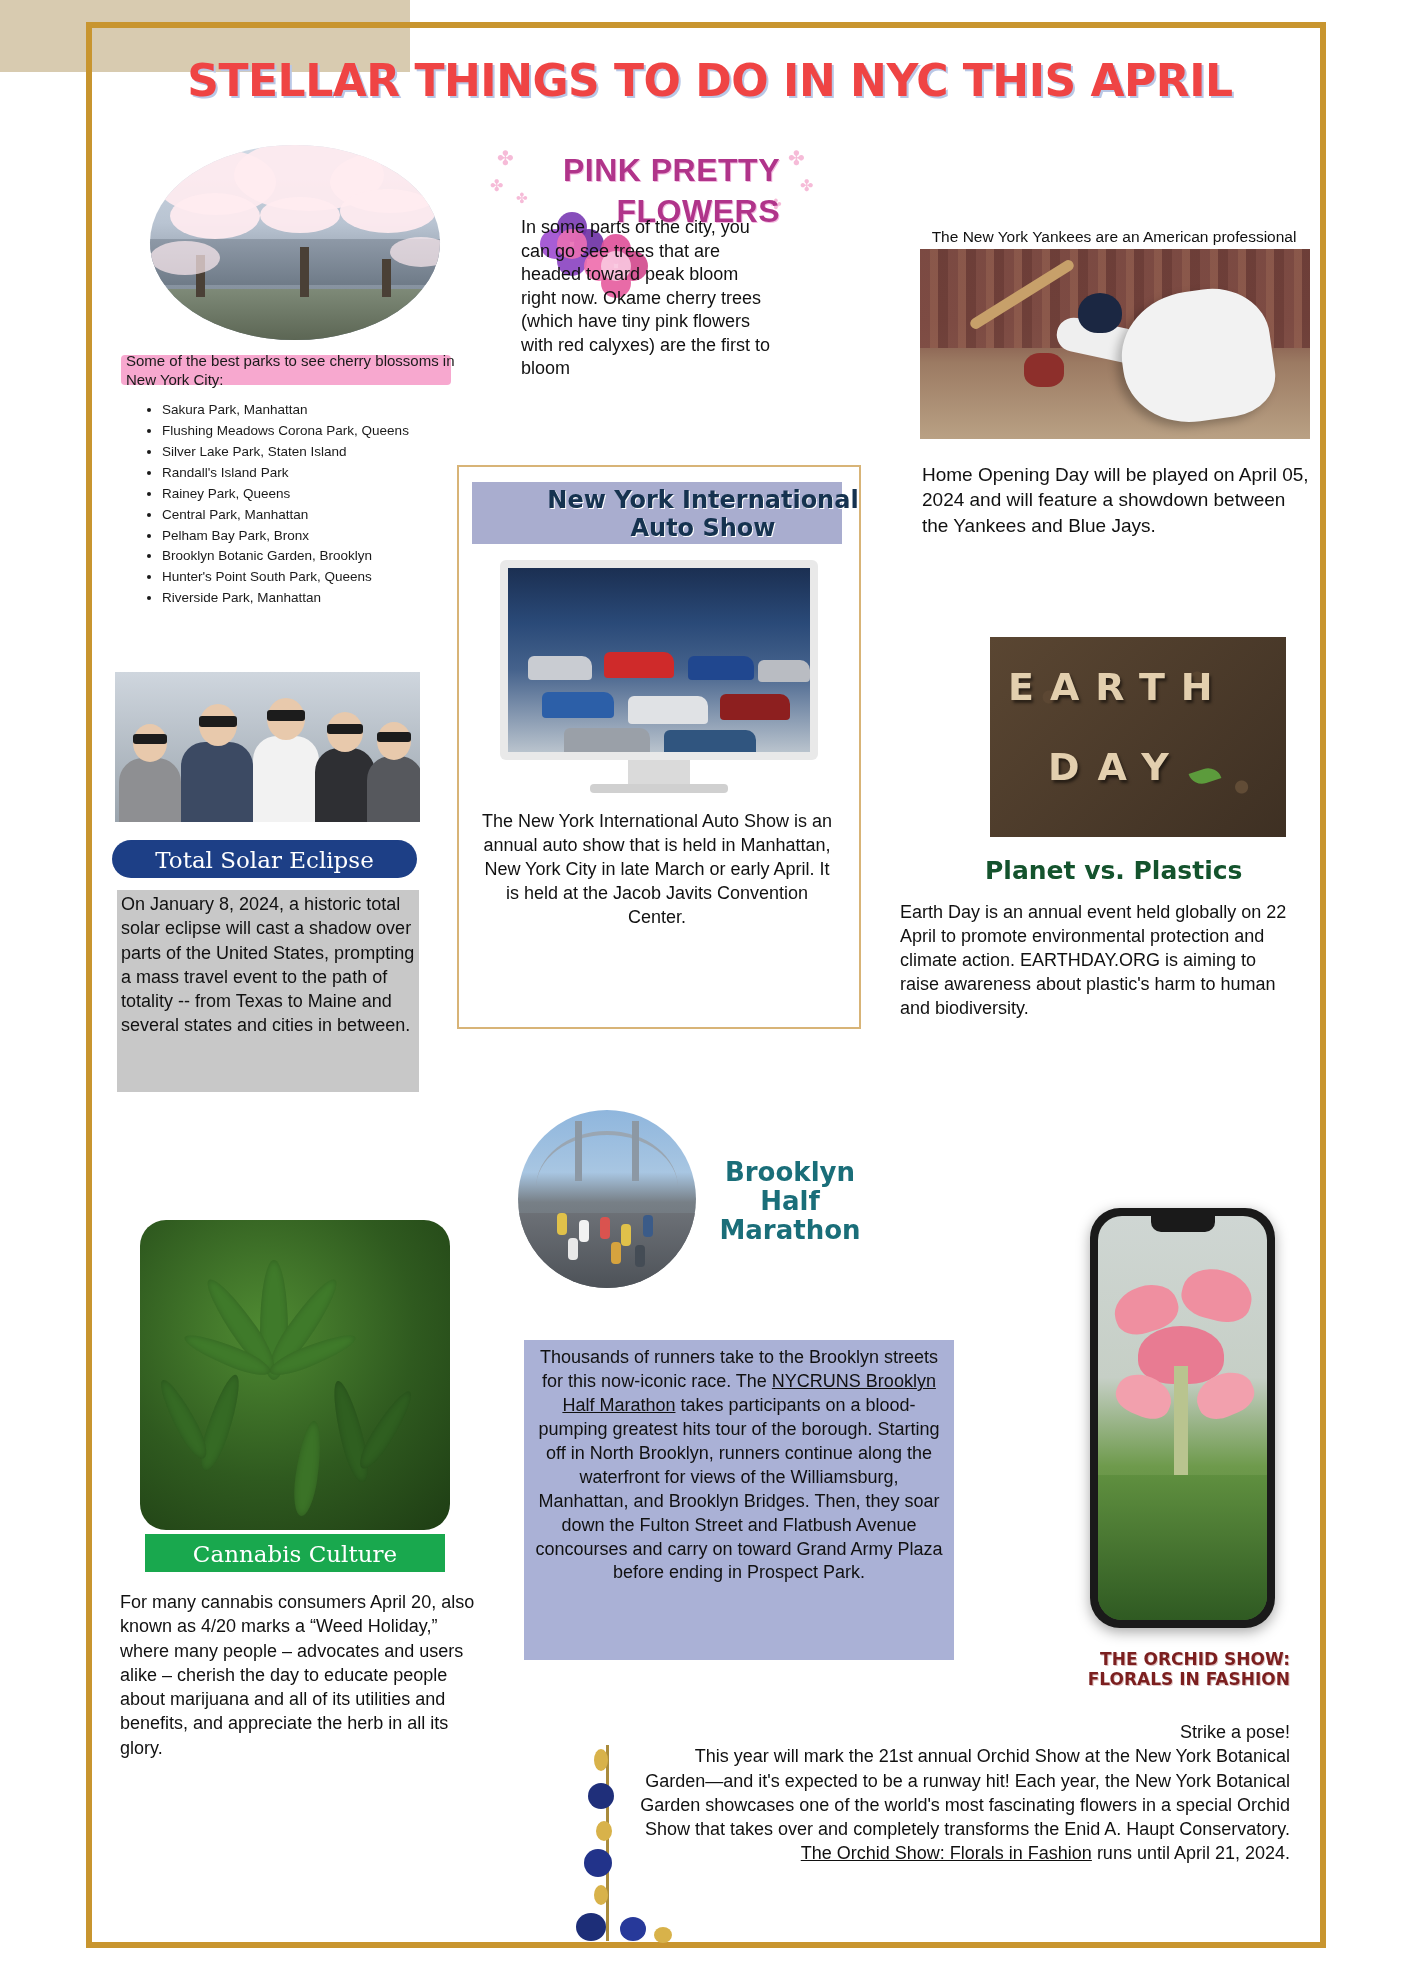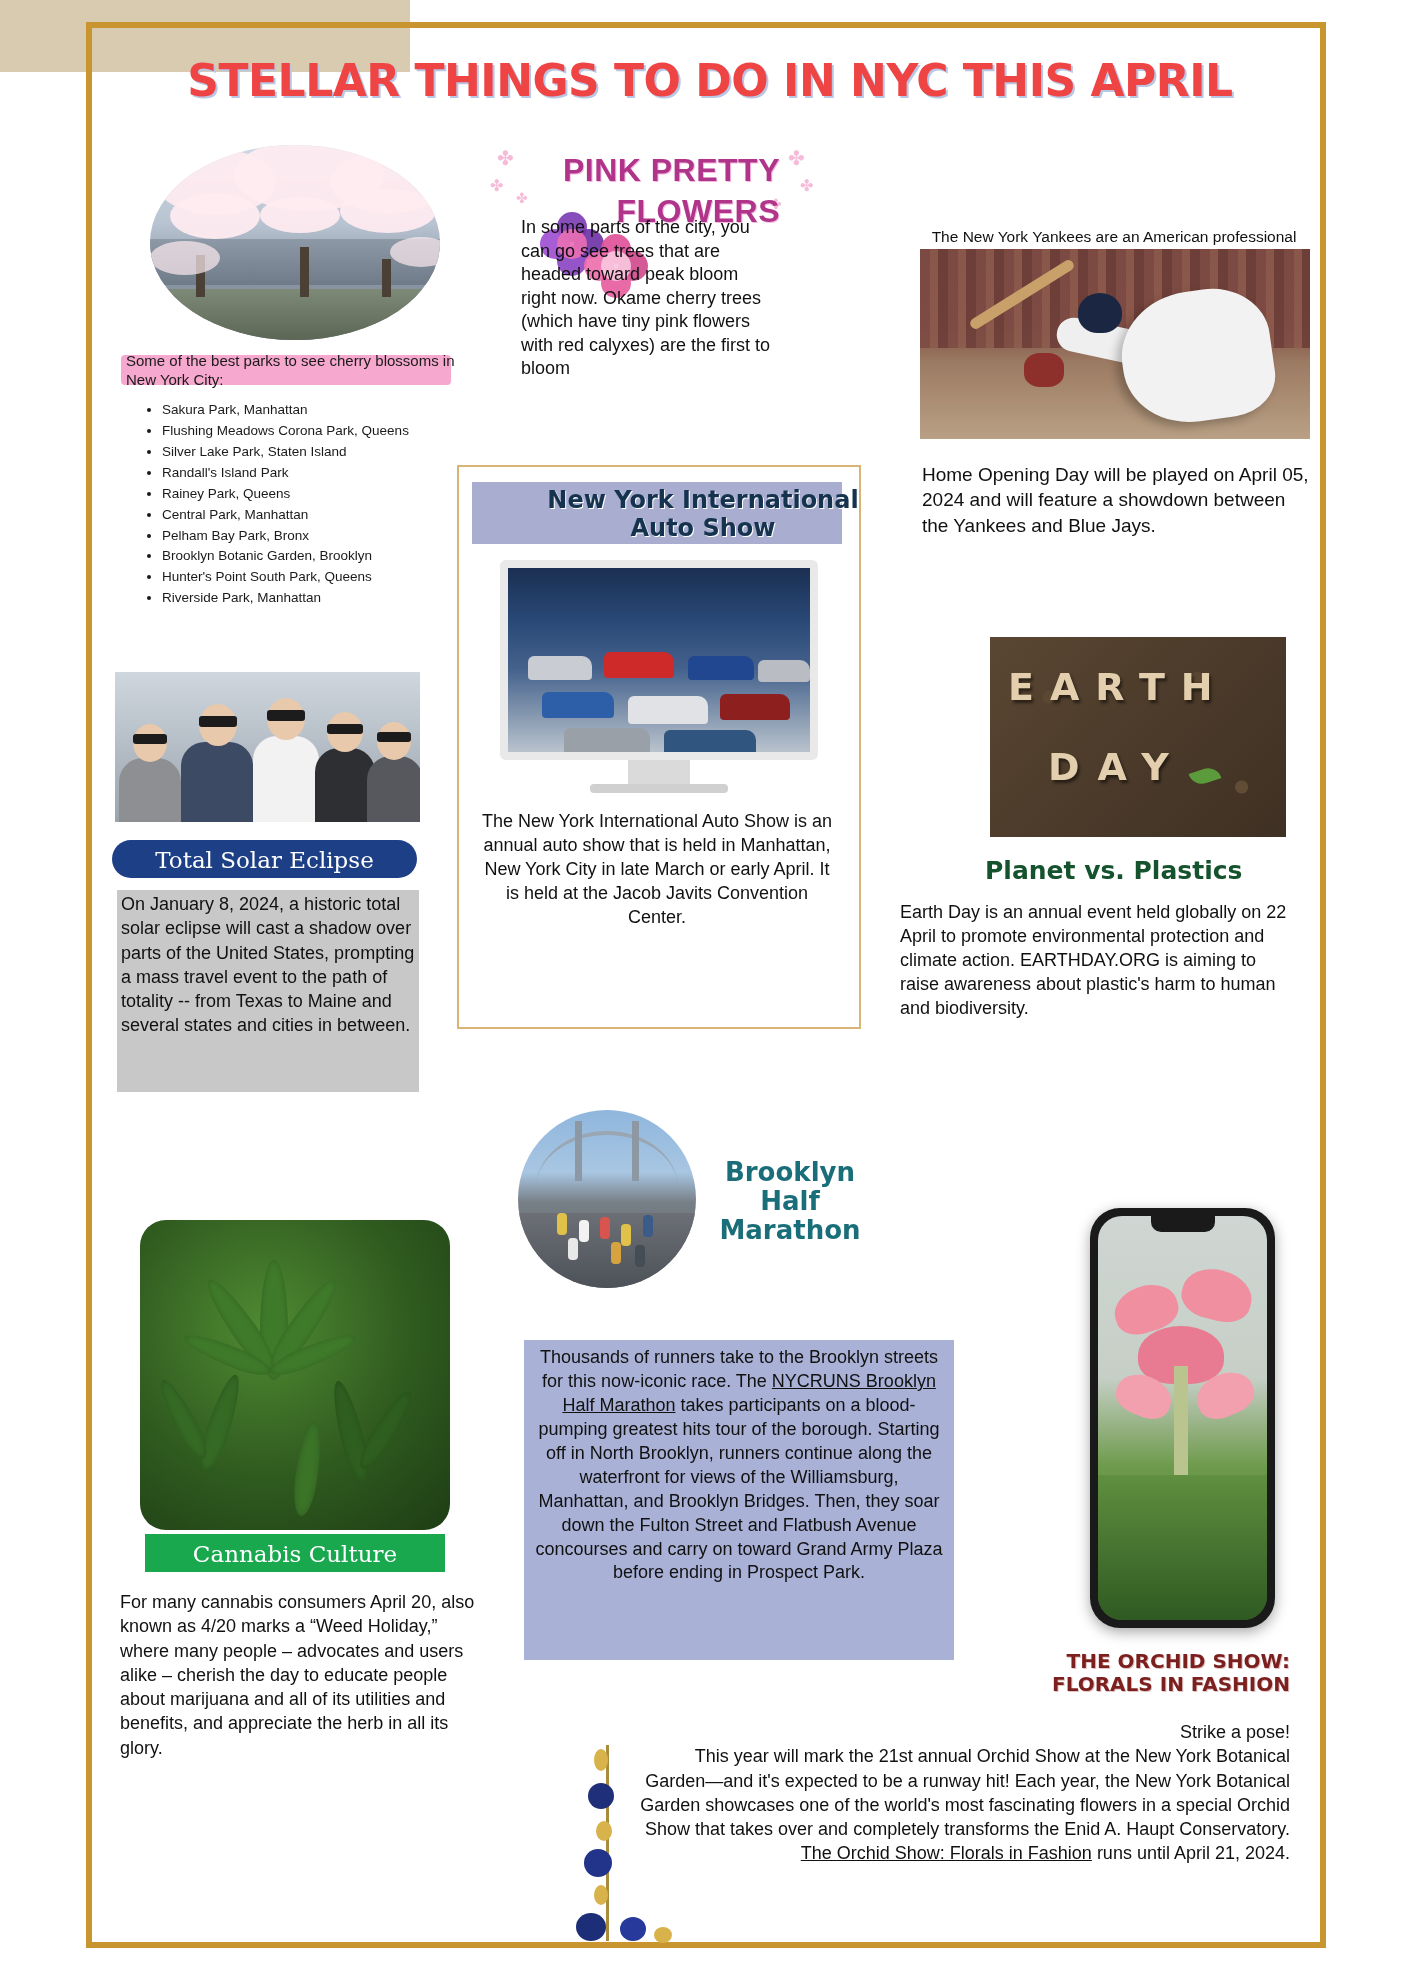--- a/index.html
+++ b/index.html
@@ -358,21 +358,21 @@
     width: 100%; height: 100%; border-radius: 24px; overflow: hidden;
     background: linear-gradient(180deg,#cfd6d3 0%, #c6cfc6 40%, #6e9a4c 62%, #3f6b2c 100%);
     position: relative;
   }
   .phone .orchid {
     position: absolute; border-radius: 50% 50% 40% 40%;
     background: #ef8fa0;
   }
   .orchid-title {
     left: 900px; top: 1650px; width: 390px;
-    text-align: right; font-size: 20px; font-weight: bold; line-height: 1.15;
+    text-align: right; font-size: 17px; font-weight: bold; line-height: 1.15;
     color: #7b1f1f;
     font-family: "DejaVu Sans", sans-serif;
     text-shadow: 1px 1px 0 #e0c3c3;
   }
   .orchid-text {
     left: 640px; top: 1720px; width: 650px;
     font-size: 18px; line-height: 1.35; text-align: right; color: #111;
   }
   .orchid-text u { text-decoration: underline; }
 

